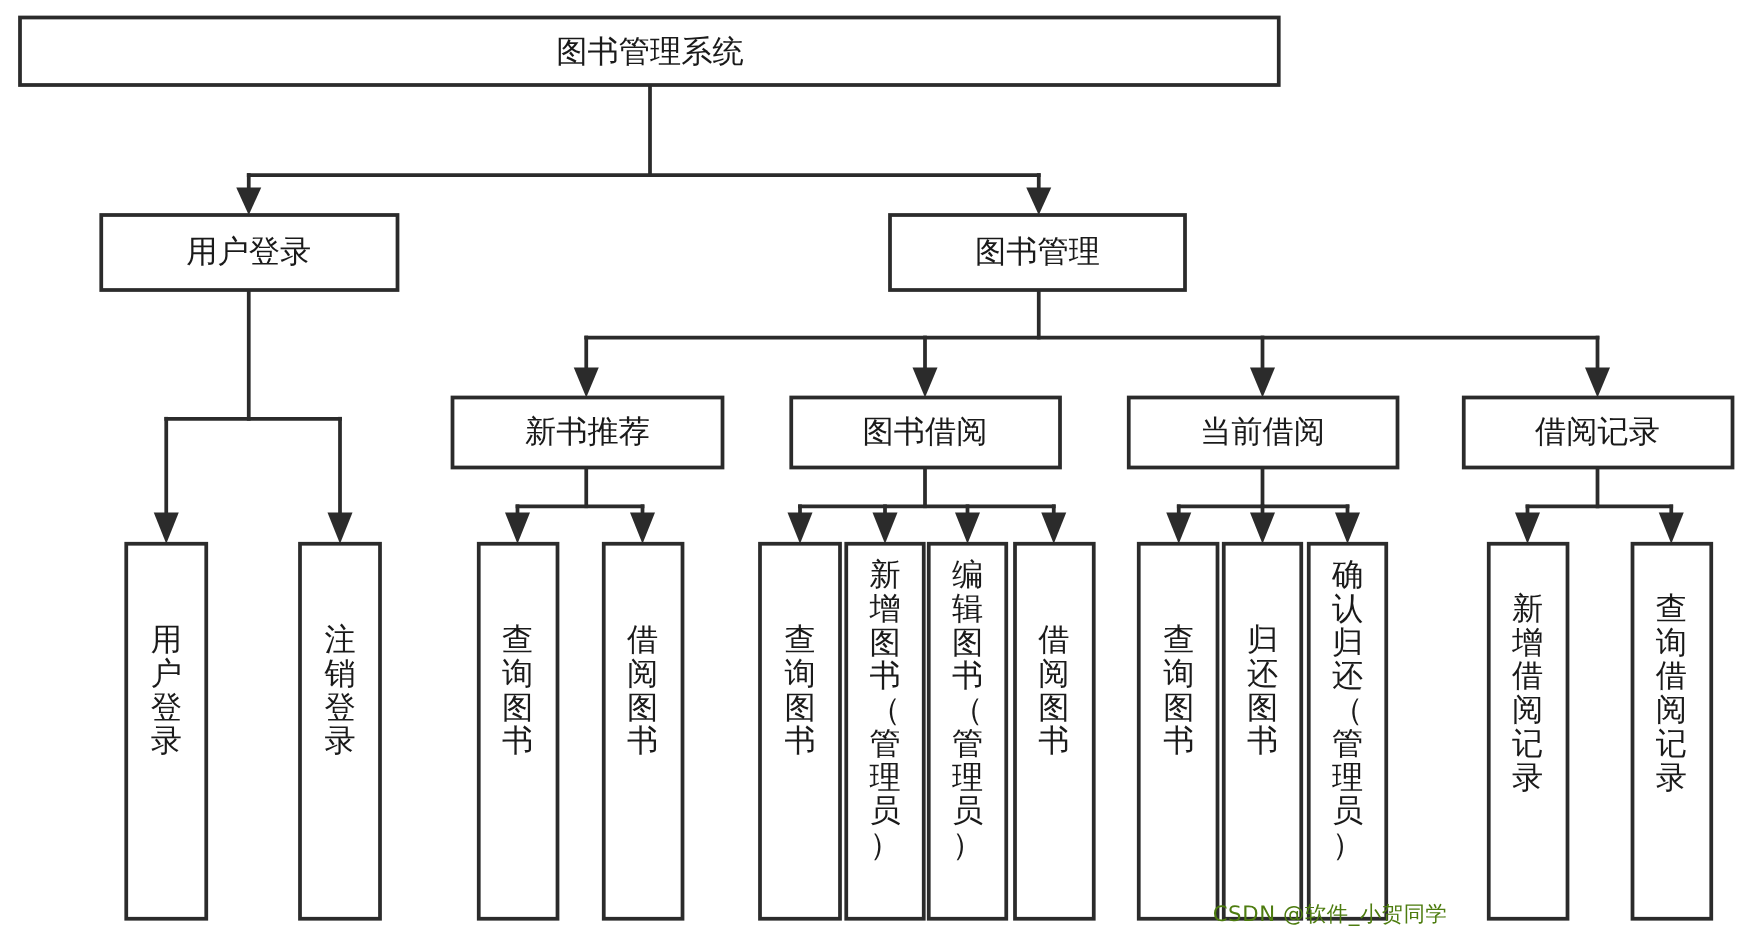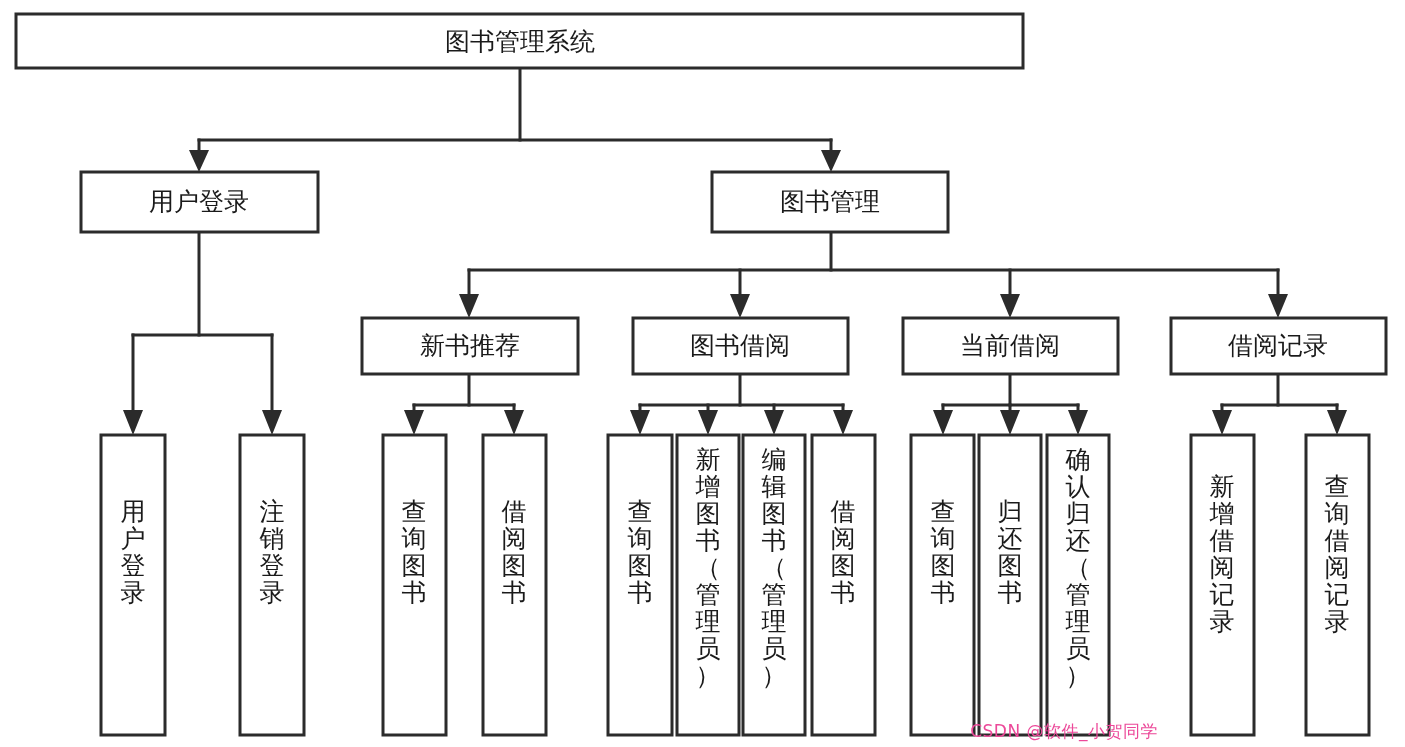--- a/index.html
+++ b/index.html
@@ -51,21 +51,21 @@
   text.node-label-vert {
     fill: #1a1a1a;
     font-family: "DejaVu Sans", "Liberation Sans", sans-serif;
     font-size: 25px;
     text-anchor: middle;
   }
   .watermark {
     position: absolute;
     right: 8px;
     bottom: 4px;
-    color: #ec4899;
+    color: #4d7c0f;
     font-size: 17px;
     font-family: "DejaVu Sans", "Liberation Sans", sans-serif;
     white-space: nowrap;
     letter-spacing: 0.5px;
   }
 </style>
 </head>
 <body>
 
 <div id="diagram-root">

